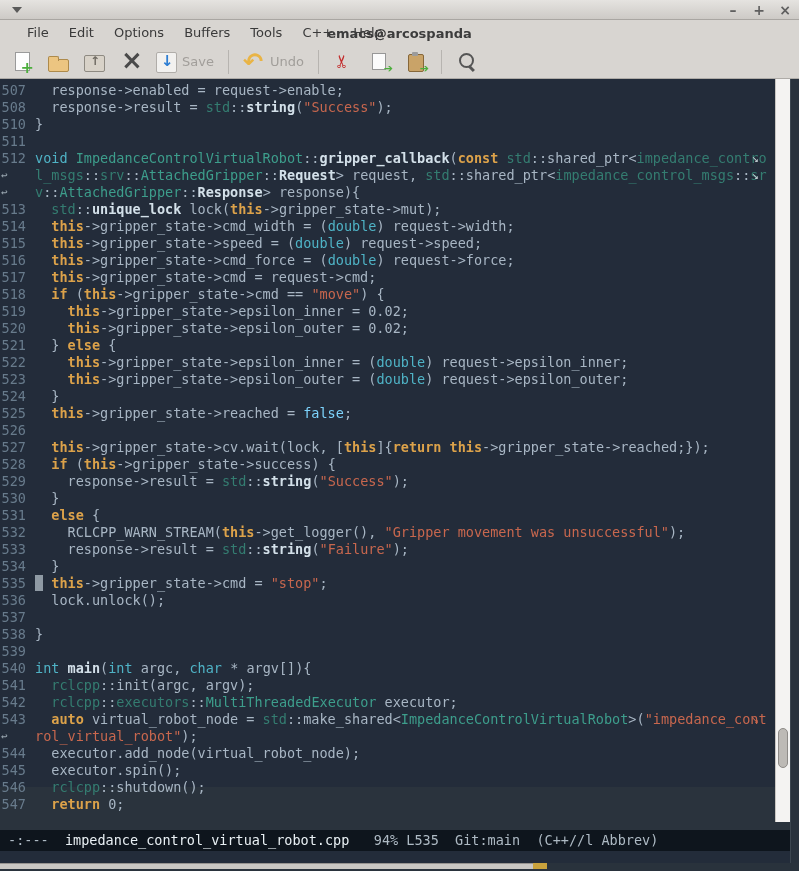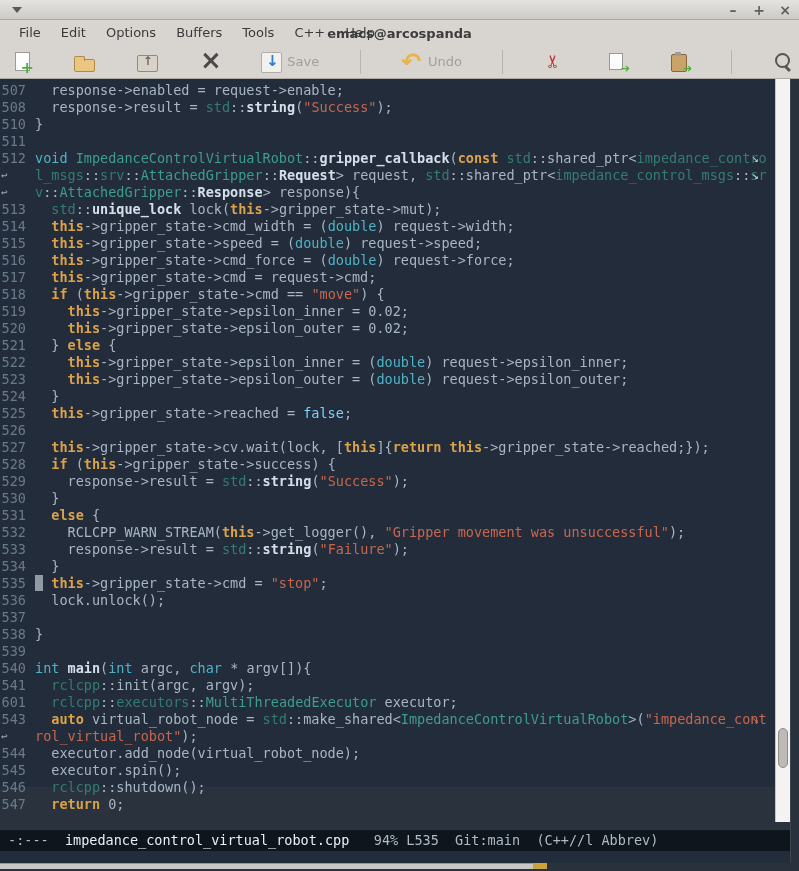--- a/index.html
+++ b/index.html
@@ -34,30 +34,30 @@
     display: flex; align-items: center; gap: 10px;
   }
   .tb-btn {
     color: #5f5f5f; font-size: 14px; font-weight: bold;
     width: 16px; text-align: center; line-height: 18px; cursor: default;
   }
 
   
   .menubar {
     height: 25px; background: #d8d5d1;
-    display: flex; align-items: center; padding-left: 9px;
+    display: flex; align-items: center; padding-left: 17px;
     font-size: 13px; color: #3a3a3a;
   }
   .menu-item { padding: 3px 10px; }
 
   
   .toolbar {
     height: 34px; background: #d8d5d1;
     border-bottom: 1px solid #aeaba7;
-    display: flex; align-items: center; padding-left: 6px; gap: 4px; justify-content: space-between;
+    display: flex; align-items: center; padding-left: 6px; gap: 4px;
   }
   .tool-btn { display: flex; align-items: center; gap: 5px; padding: 3px 5px; }
   .tool-sep { width: 1px; height: 24px; background: #b7b4b0; margin: 0 5px; }
   .tool-label { font-size: 13px; color: #a19e9a; }
 
   
   .ic { position: relative; width: 22px; height: 22px; display: inline-block; }
   .ic-newfile::before {
     content: ""; position: absolute; left: 4px; top: 1px;
     width: 13px; height: 17px; background: #fdfdfd; border: 1px solid #9a9a9a;
@@ -297,21 +297,21 @@
         <div class="row"><span class="ln">532</span><span class="d">    RCLCPP_WARN_STREAM(</span><span class="k">this</span><span class="d">-&gt;get_logger(), </span><span class="s">"Gripper movement was unsuccessful"</span><span class="d">);</span></div>
         <div class="row"><span class="ln">533</span><span class="d">    response-&gt;result = </span><span class="n">std</span><span class="d">::</span><span class="f">string</span><span class="d">(</span><span class="s">"Failure"</span><span class="d">);</span></div>
         <div class="row"><span class="ln">534</span><span class="d">  }</span></div>
         <div class="row"><span class="ln">535</span><span class="cur"> </span><span class="d"> </span><span class="k">this</span><span class="d">-&gt;gripper_state-&gt;cmd = </span><span class="s">"stop"</span><span class="d">;</span></div>
         <div class="row"><span class="ln">536</span><span class="d">  lock.unlock();</span></div>
         <div class="row"><span class="ln">537</span></div>
         <div class="row"><span class="ln">538</span><span class="d">}</span></div>
         <div class="row"><span class="ln">539</span></div>
         <div class="row"><span class="ln">540</span><span class="t">int</span><span class="d"> </span><span class="f">main</span><span class="d">(</span><span class="t">int</span><span class="d"> argc, </span><span class="t">char</span><span class="d"> * argv[]){</span></div>
         <div class="row"><span class="ln">541</span><span class="d">  </span><span class="n">rclcpp</span><span class="d">::init(argc, argv);</span></div>
-        <div class="row"><span class="ln">601</span><span class="d">  </span><span class="n">rclcpp</span><span class="d">::</span><span class="n">executors</span><span class="d">::</span><span class="u">MultiThreadedExecutor</span><span class="d"> executor;</span></div>
+        <div class="row"><span class="ln">542</span><span class="d">  </span><span class="n">rclcpp</span><span class="d">::</span><span class="n">executors</span><span class="d">::</span><span class="u">MultiThreadedExecutor</span><span class="d"> executor;</span></div>
         <div class="row"><span class="ln">543</span><span class="d">  </span><span class="k">auto</span><span class="d"> virtual_robot_node = </span><span class="n">std</span><span class="d">::make_shared&lt;</span><span class="u">ImpedanceControlVirtualRobot</span><span class="d">&gt;(</span><span class="s">"impedance_cont</span><span class="wrap-end o">↘</span></div>
         <div class="row"><span class="fringe-arrow">↩</span><span class="s">rol_virtual_robot"</span><span class="d">);</span></div>
         <div class="row"><span class="ln">544</span><span class="d">  executor.add_node(virtual_robot_node);</span></div>
         <div class="row"><span class="ln">545</span><span class="d">  executor.spin();</span></div>
         <div class="row"><span class="ln">546</span><span class="d">  </span><span class="n">rclcpp</span><span class="d">::shutdown();</span></div>
         <div class="row"><span class="ln">547</span><span class="d">  </span><span class="k">return</span><span class="d"> 0;</span></div>
       </div>
 
     <div class="scrollbar-track">
       <div class="scrollbar-thumb"></div>

